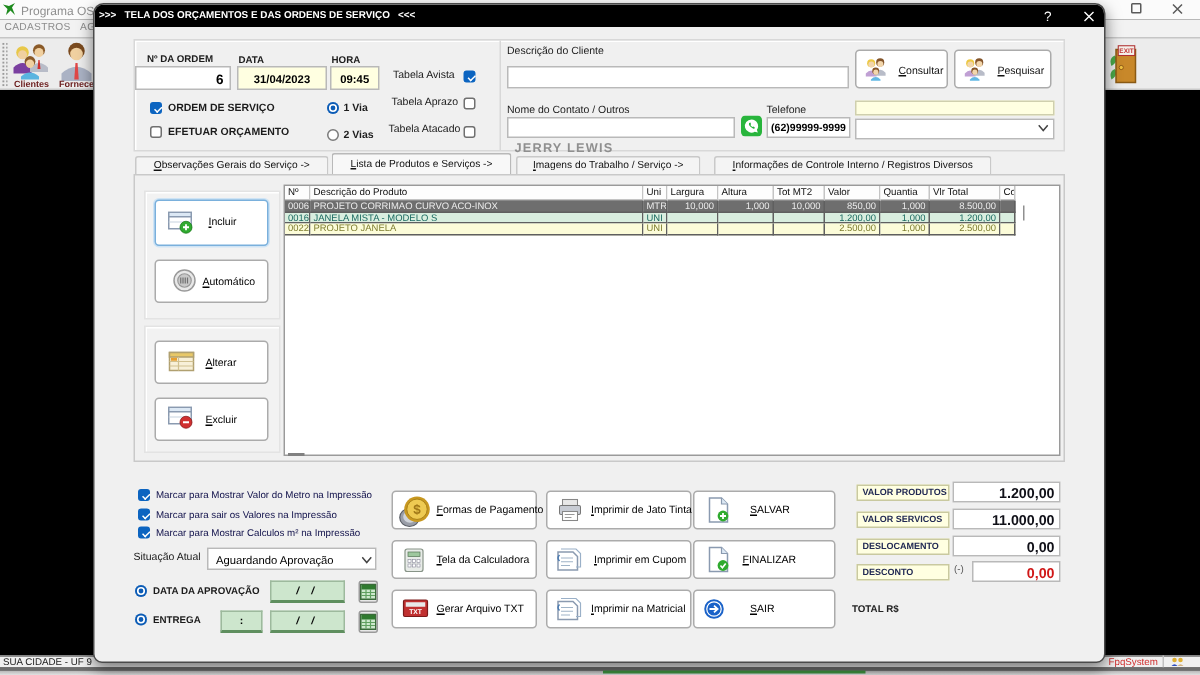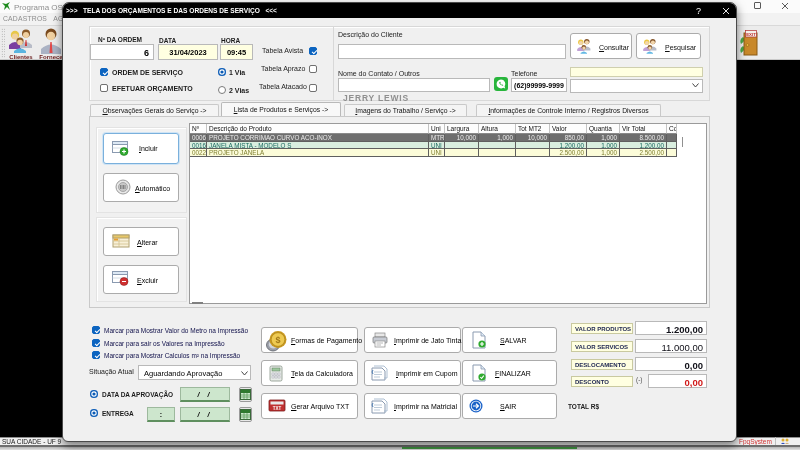--- a/index.html
+++ b/index.html
@@ -395,21 +395,21 @@
         <div style="position:absolute;left:3px;top:2px;font-size:6px;font-weight:bold;color:#222a54;white-space:nowrap;">VALOR PRODUTOS</div>
       </div>
     <div class="field" style="left:572px;top:318px;width:72px;height:14px;">
         <div style="position:absolute;right:3px;top:1.5px;font-size:9.5px;font-weight:bold;color:#101018;">1.200,00</div>
       </div>
 
     <div class="yfield" style="left:508px;top:338px;width:62px;height:11px;border-color:#c9c9a0;">
         <div style="position:absolute;left:3px;top:2px;font-size:6px;font-weight:bold;color:#222a54;white-space:nowrap;">VALOR SERVICOS</div>
       </div>
     <div class="field" style="left:572px;top:336px;width:72px;height:14px;">
-        <div style="position:absolute;right:3px;top:1.5px;font-size:9.5px;font-weight:normal;color:#101018;">11.000,00</div>
+        <div style="position:absolute;right:3px;top:1.5px;font-size:9.5px;font-weight:bold;color:#101018;">11.000,00</div>
       </div>
 
     <div class="yfield" style="left:508px;top:356px;width:62px;height:11px;border-color:#c9c9a0;">
         <div style="position:absolute;left:3px;top:2px;font-size:6px;font-weight:bold;color:#222a54;white-space:nowrap;">DESLOCAMENTO</div>
       </div>
     <div class="field" style="left:572px;top:354px;width:72px;height:14px;">
         <div style="position:absolute;right:3px;top:1.5px;font-size:9.5px;font-weight:bold;color:#101018;">0,00</div>
       </div>
 
     <div class="yfield" style="left:508px;top:373px;width:62px;height:11px;border-color:#c9c9a0;">

